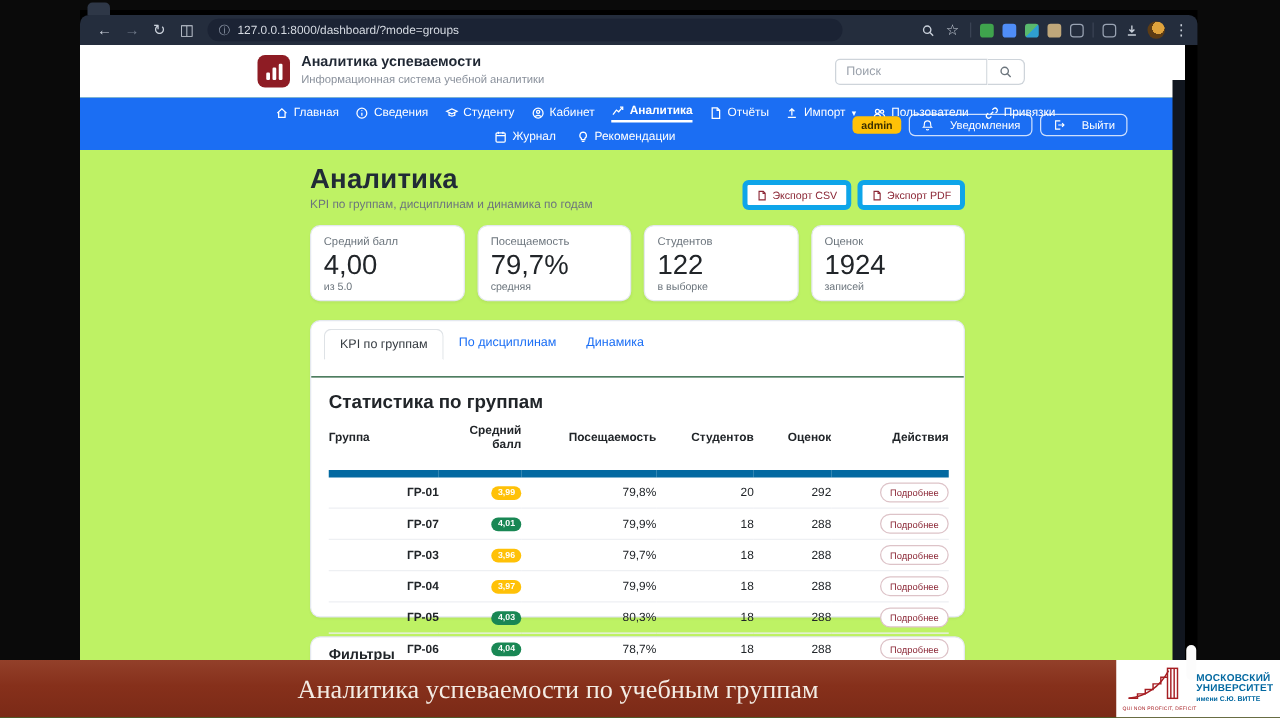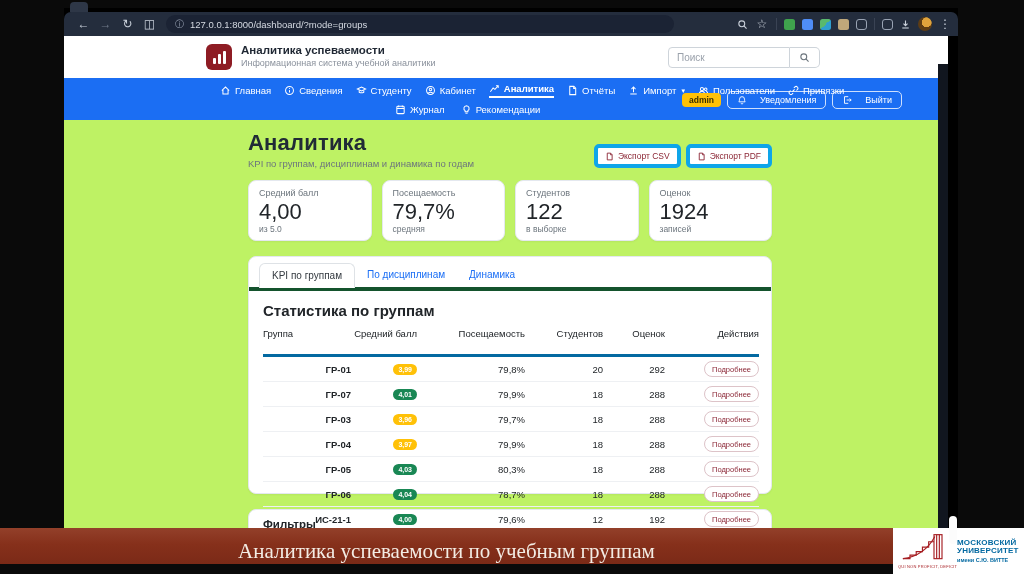--- a/index.html
+++ b/index.html
@@ -57,44 +57,44 @@
   .export-btn{border:4px solid #0ea5e9;background:#fff;color:#8b2635;font-size:8.5px;padding:3px 7px;border-radius:5px;display:flex;gap:4px;align-items:center;white-space:nowrap}
 
   .kpi-row{display:flex;gap:10px;margin-top:11px}
   .kpi-card{flex:1;background:#fff;border:1px solid #e4e8ef;border-radius:8px;padding:7px 10px;height:61px;box-shadow:0 1px 2px rgba(16,24,40,.05)}
   .kpi-label{font-size:9px;color:#6c757d}
   .kpi-value{font-size:22px;color:#212529;line-height:1.15;margin-top:1px}
   .kpi-note{font-size:8.5px;color:#6c757d}
 
   .card{background:#fff;border:1px solid #e4e8ef;border-radius:8px;box-shadow:0 1px 2px rgba(16,24,40,.05)}
   .tab-card{margin-top:15px;height:238px}
-  .tabs{display:flex;padding:6px 10px 0;border-bottom:4px solid #14532d}
+  .tabs{display:flex;padding:6px 10px 14px;border-bottom:1px solid #14532d}
   .tab{font-size:10px;padding:6px 12px;color:#1a6ef5;cursor:default;white-space:nowrap}
   .tab.active{color:#343a40;background:#fff;border:1px solid #dee2e6;border-bottom:1px solid #fff;border-radius:6px 6px 0 0;margin-bottom:-1px}
   .section-heading{font-size:15px;font-weight:bold;color:#212529;margin:11px 14px 6px}
   table{width:496px;margin:0 14px;border-collapse:collapse;table-layout:fixed}
   col.c1{width:88px}col.c2{width:66px}col.c3{width:108px}col.c4{width:78px}col.c5{width:62px}col.c6{width:94px}
-  th{font-size:9.5px;font-weight:normal;color:#212529;padding:3px 0 15px;border-bottom:3px solid #0369a1;text-align:right}
+  th{font-size:9.5px;font-weight:bold;color:#212529;padding:3px 0 15px;border-bottom:6px solid #0369a1;text-align:right}
   th:first-child{text-align:left}
   td{font-size:9.5px;color:#212529;padding:4px 0;border-top:1px solid #eef0f3;text-align:right;height:14px}
   tr:first-child td{border-top:none}
   td:first-child{text-align:right;font-weight:bold}
   .badge{display:inline-block;min-width:17px;padding:2px 5px;border-radius:6px;font-size:7px;font-weight:bold;color:#fff;text-align:center}
   .badge[data-color="yellow"]{background:#ffc107}
   .badge[data-color="green"]{background:#198754}
   .details-btn{display:inline-block;border:1px solid #ddc3c8;color:#8b2635;background:#fff;font-size:7.5px;padding:2.5px 7px;border-radius:8px}
 
   .filter-card{margin-top:15px;height:46px;padding:8px 14px}
   .filter-heading{font-size:11.5px;font-weight:bold;color:#212529}
   .filter-labels{display:flex;margin-top:7px}
   .filter-label{font-size:9.5px;color:#343a40}
   .filter-label.first{width:168px}
 
   
-  .banner{position:absolute;left:0;top:528px;width:1024px;height:36px;background:linear-gradient(180deg,#93402a 0%,#86301b 45%,#7b2a17 100%);z-index:40}
+  .banner{position:absolute;left:0;top:528px;width:1024px;height:46px;background:linear-gradient(180deg,#93402a 0%,#86301b 45%,#7b2a17 100%);z-index:40}
   .banner-text{position:absolute;left:0;top:0;width:893px;height:46px;text-align:center;line-height:46px;font-family:"Liberation Serif",serif;font-size:21px;color:#f3ece4}
   .logo-box{position:absolute;right:0;top:0;width:131px;height:46px;background:#fff;display:flex;align-items:center;padding:3px 5px;gap:3px}
   .logo-art{position:relative;width:56px;height:38px;flex:0 0 56px}
   .logo-motto{position:absolute;left:0;bottom:1px;width:100%;font-size:4px;color:#a61e23;letter-spacing:.2px;white-space:nowrap}
   .logo-text{color:#0369a1;line-height:1.1}
   .logo-l1,.logo-l2{font-size:8px;font-weight:bold;letter-spacing:.2px}
   .logo-l3{font-size:5.5px;font-weight:bold;margin-top:1px}
   .ic{display:inline-block;vertical-align:middle;flex:none}
 </style>
 </head>

